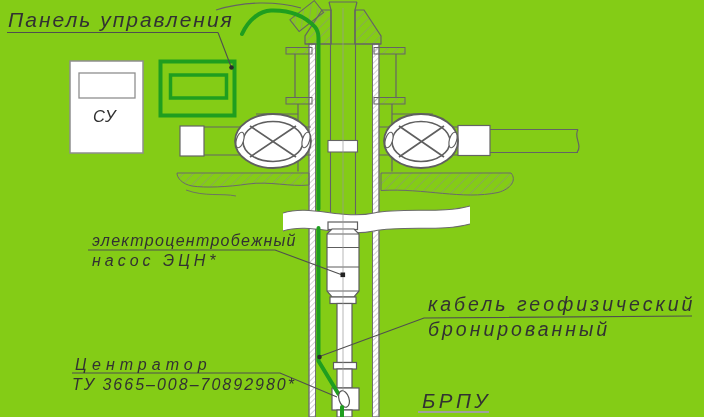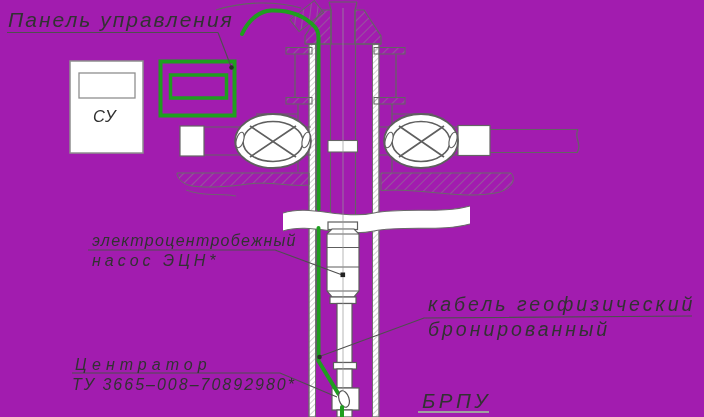--- a/index.html
+++ b/index.html
@@ -1,16 +1,16 @@
 <!DOCTYPE html>
 <html><head>
 <meta charset="utf-8">
 <style>
   html,body{margin:0;padding:0;background:#fff;}
-  .stage{position:relative;width:704px;height:417px;background:#a21caf;overflow:hidden;
+  .stage{position:relative;width:704px;height:417px;background:#84cc16;overflow:hidden;
          font-family:"Liberation Sans",sans-serif;}
   svg text{font-family:"Liberation Sans",sans-serif;font-style:italic;fill:#323232;}
 </style>
 </head>
 <body>
 
 <div class="stage">
 <svg width="704" height="417" viewBox="0 0 704 417">
   <defs>
     <pattern id="h6" patternUnits="userSpaceOnUse" width="7" height="7" patternTransform="rotate(45)">

